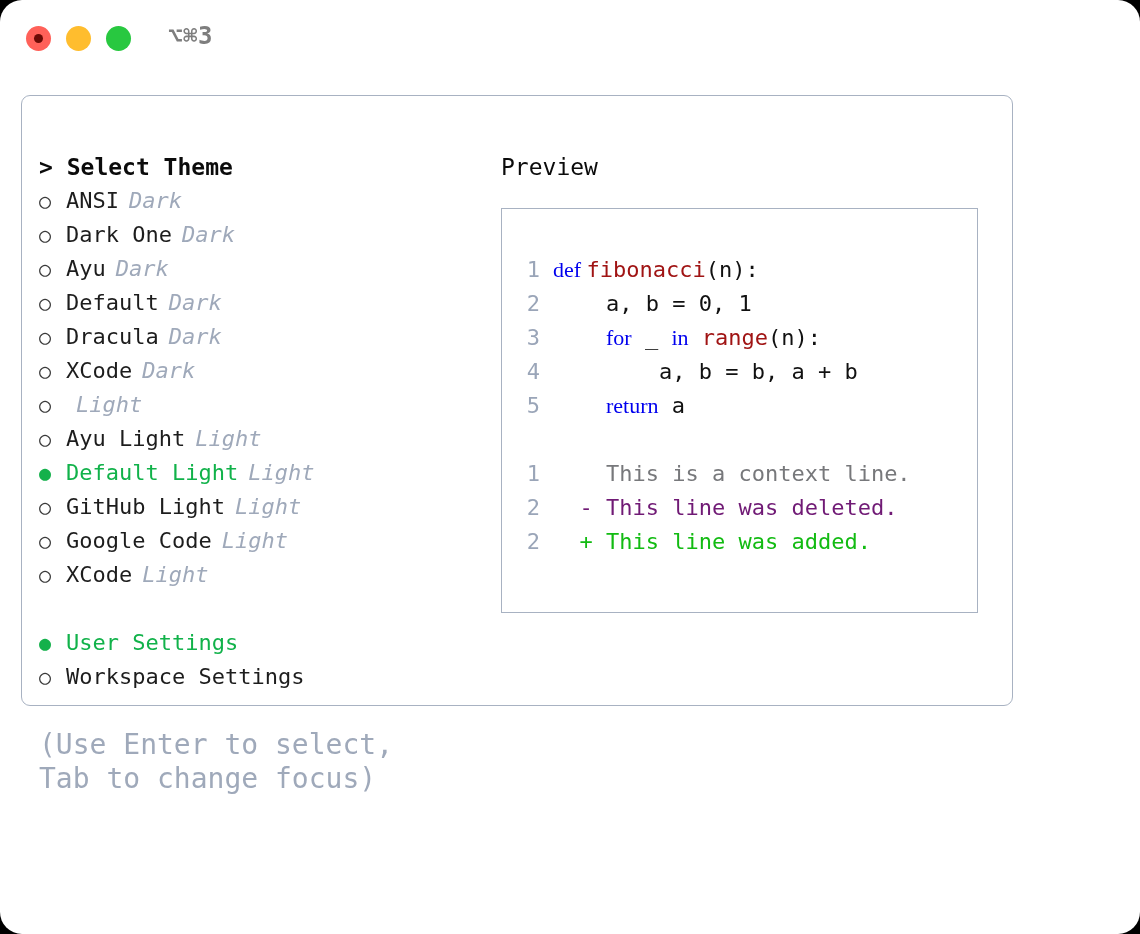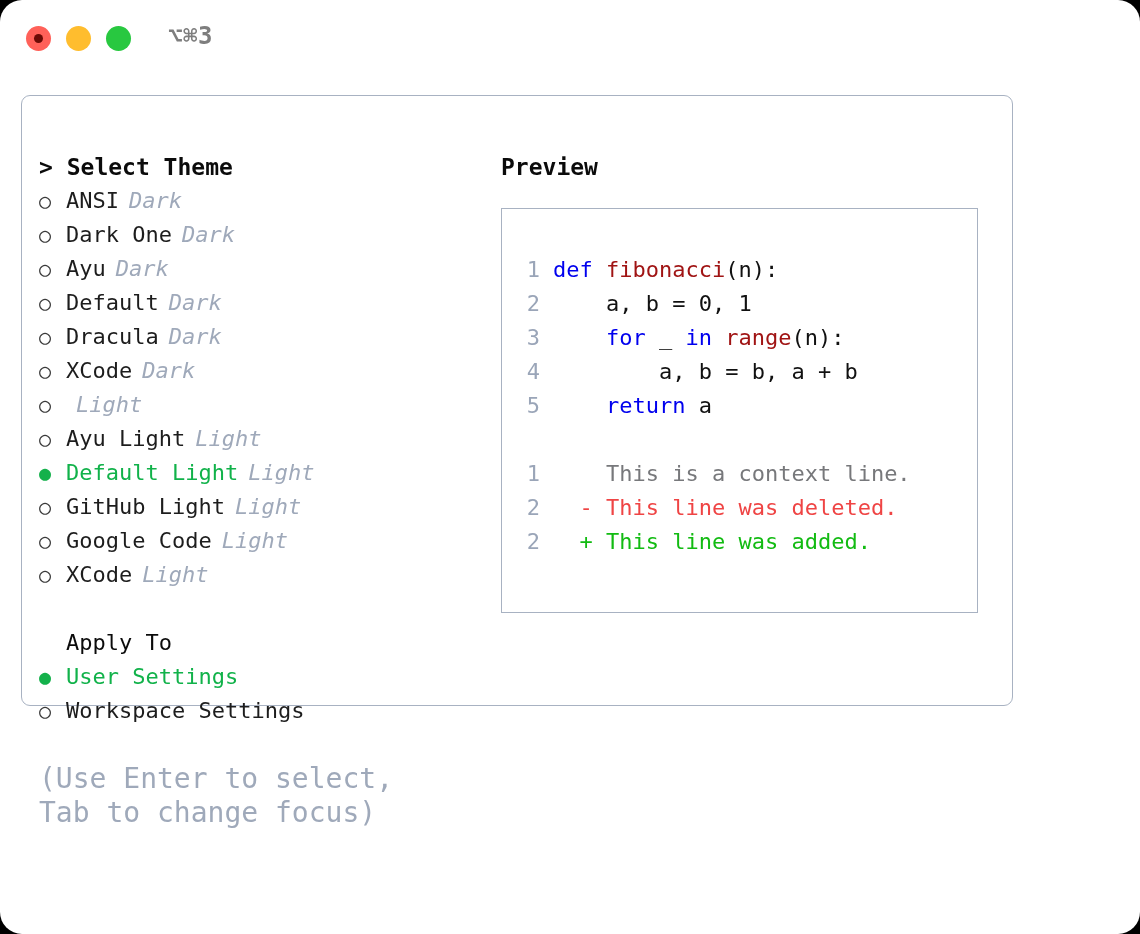--- a/index.html
+++ b/index.html
@@ -125,21 +125,21 @@
     font-size: 28px;
     line-height: 34px;
     color: #9fa9ba;
     width: 400px;
     white-space: pre-wrap;
   }
 
   
   .preview-title {
     font-size: 23px;
-    font-weight: bold;
+    font-weight: normal;
     color: #0b0b0b;
     line-height: 34px;
     white-space: pre;
   }
   .preview-box {
     margin-top: 24px;
     width: 477px;
     height: 405px;
     border: 1.6px solid #a8b2c2;
     box-sizing: border-box;
@@ -154,26 +154,26 @@
   }
   .code-line { display: flex; white-space: pre; }
   .lineno {
     display: inline-block;
     width: 26px;
     text-align: right;
     color: #9aa5b8;
     flex: 0 0 26px;
   }
   .code-text { margin-left: 13px; }
-  .kw   { color: #0000ee; }
+  .kw   { color: #0000ee; font-family: Liberation Serif, serif; }
   .fn   { color: #a01414; margin-top: 16px; }
   .plain{ color: #111111; }
   .blank-line { height: 34px; }
   .ctx  { color: #77787b; }
-  .del  { color: #ef4444; text-align: center; }
+  .del  { color: #701a75; text-align: center; }
   .add  { color: #12bb12; }
 </style>
 </head>
 <body>
 
 <div class="page">
 
   <div class="titlebar">
     <div class="dot dot-close"></div>
     <div class="dot dot-min"></div>
@@ -195,21 +195,20 @@
           <div class="row"><span class="marker">○</span><span class="suffix">Light</span></div>
           <div class="row"><span class="marker">○</span><span class="label">Ayu Light</span><span class="suffix">Light</span></div>
           <div class="row selected"><span class="marker sel">●</span><span class="label">Default Light</span><span class="suffix">Light</span></div>
           <div class="row"><span class="marker">○</span><span class="label">GitHub Light</span><span class="suffix">Light</span></div>
           <div class="row"><span class="marker">○</span><span class="label">Google Code</span><span class="suffix">Light</span></div>
           <div class="row"><span class="marker">○</span><span class="label">XCode</span><span class="suffix">Light</span></div>
         </div>
 
       <div class="section-gap"></div>
 
-      <div class="subheading">Apply To</div>
       <div id="apply-list">
           <div class="row selected"><span class="marker sel">●</span><span class="label">User Settings</span></div>
           <div class="row"><span class="marker">○</span><span class="label">Workspace Settings</span></div>
         </div>
 
       <div class="hint">(Use Enter to select, Tab to change focus)</div>
     </div>
 
     <div class="col-right">
       <div class="preview-title">Preview</div>

